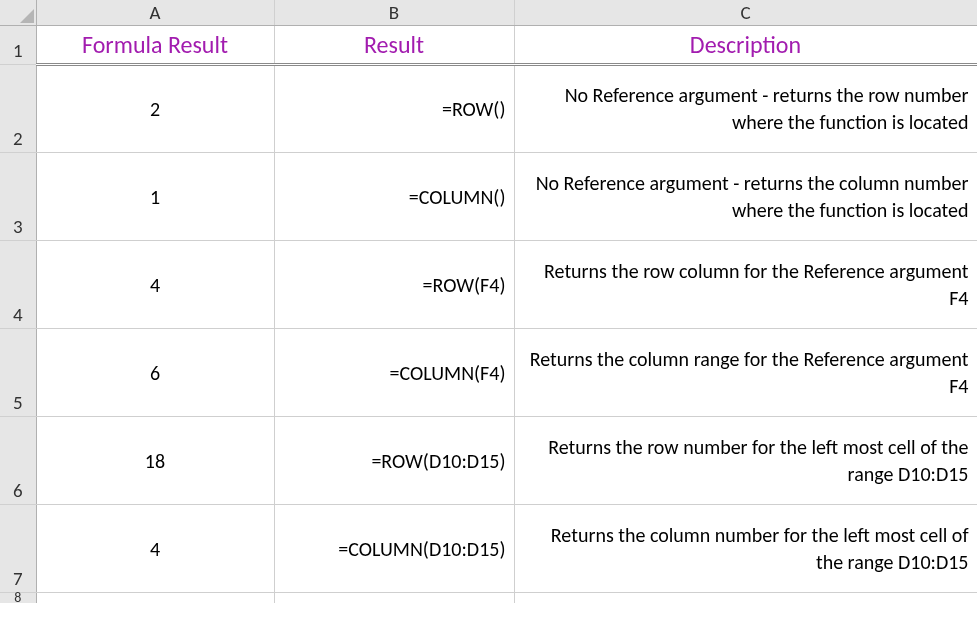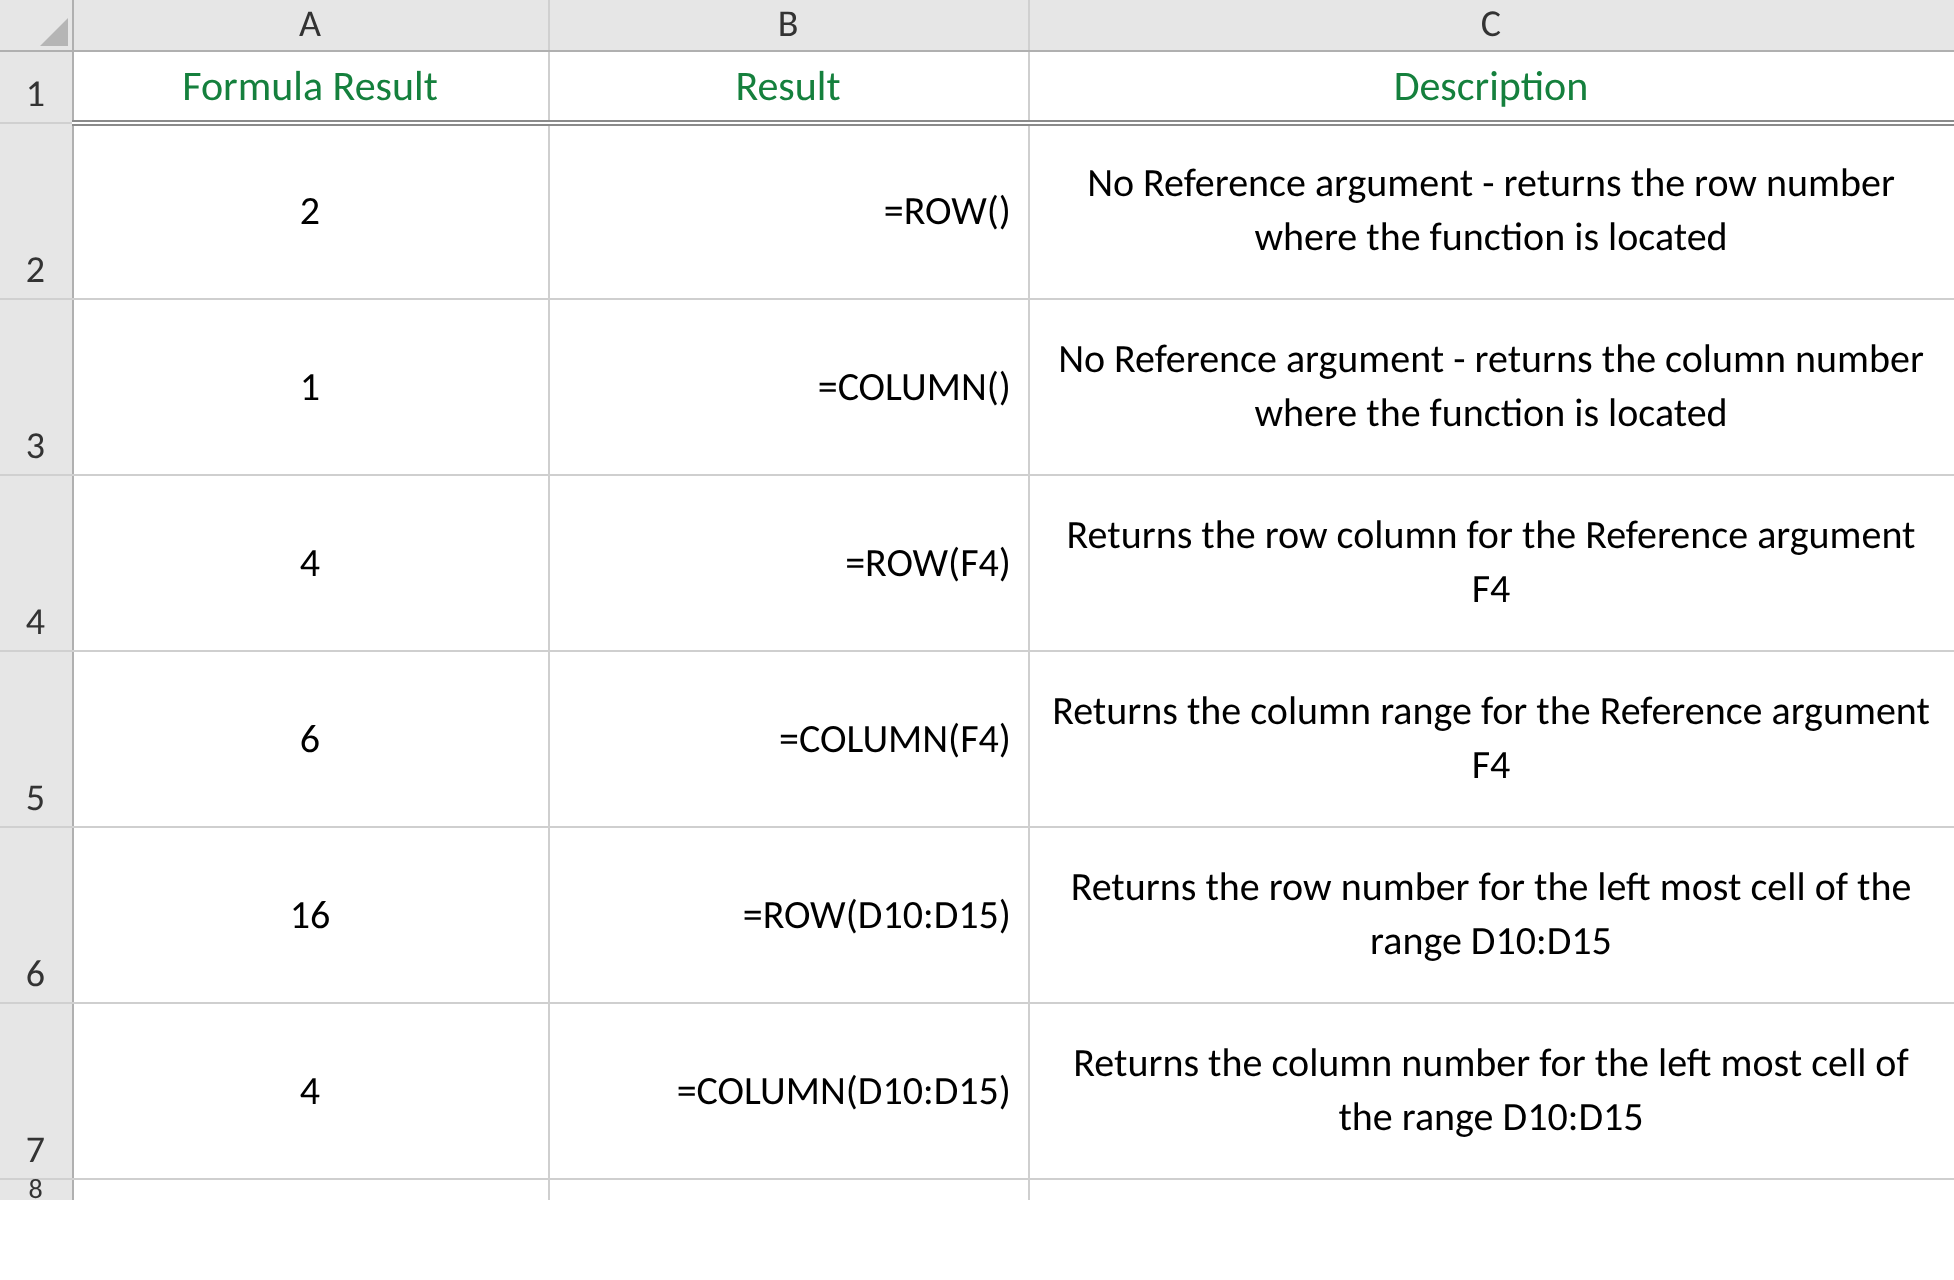--- a/index.html
+++ b/index.html
@@ -67,35 +67,35 @@
   
   .cell {
     border-right: 1px solid #cfcfcf;
     border-bottom: 1px solid #cfcfcf;
     padding: 4px 8px;
     vertical-align: middle;
     background: #fff;
   }
   
   .sheet-header .cell {
-    color: #15803d;
+    color: #a21caf;
     text-align: center;
     font-weight: normal;
     background: #fff;
     border-bottom: 3px double #8a8a8a;
     height: 34px;
-    font-size: 21px;
+    font-size: 24px;
   }
   
   .data-row .cell {
     height: 88px;
   }
   .col-a { text-align: center; }
   .col-b { text-align: right; padding-left: 10px; }
-  .col-c { text-align: center; padding-left: 8px; line-height: 1.35; }
+  .col-c { text-align: right; padding-left: 8px; line-height: 1.35; }
   
   .sliver .row-header {
     height: 10px;
     padding: 0;
     font-size: 14px;
     vertical-align: top;
     line-height: 10px;
     border-bottom: none;
   }
   .sliver .cell {
@@ -154,21 +154,21 @@
 
   <tr class="data-row">
     <td class="row-header">5</td>
     <td class="cell col-a">6</td>
     <td class="cell col-b">=COLUMN(F4)</td>
     <td class="cell col-c">Returns the column range for the Reference argument F4</td>
   </tr>
 
   <tr class="data-row">
     <td class="row-header">6</td>
-    <td class="cell col-a">16</td>
+    <td class="cell col-a">18</td>
     <td class="cell col-b">=ROW(D10:D15)</td>
     <td class="cell col-c">Returns the row number for the left most cell of the range D10:D15</td>
   </tr>
 
   <tr class="data-row">
     <td class="row-header">7</td>
     <td class="cell col-a">4</td>
     <td class="cell col-b">=COLUMN(D10:D15)</td>
     <td class="cell col-c">Returns the column number for the left most cell of the range D10:D15</td>
   </tr>

